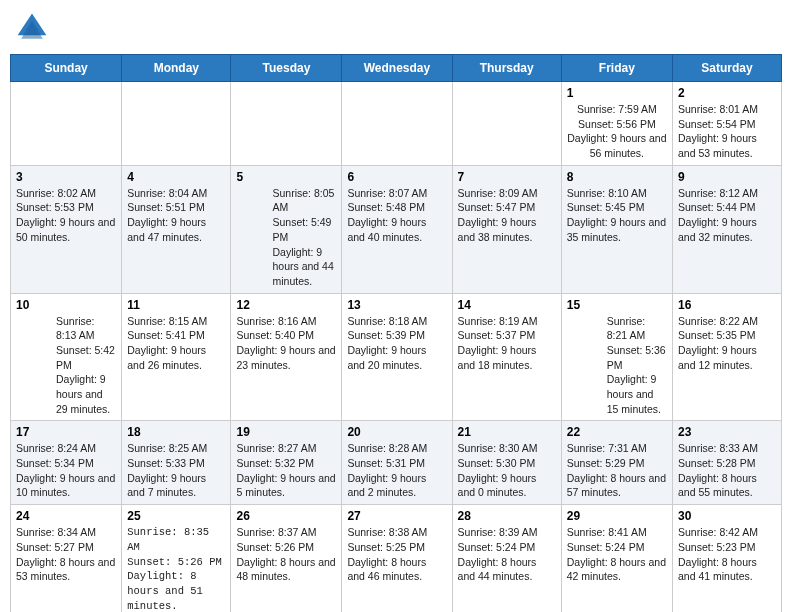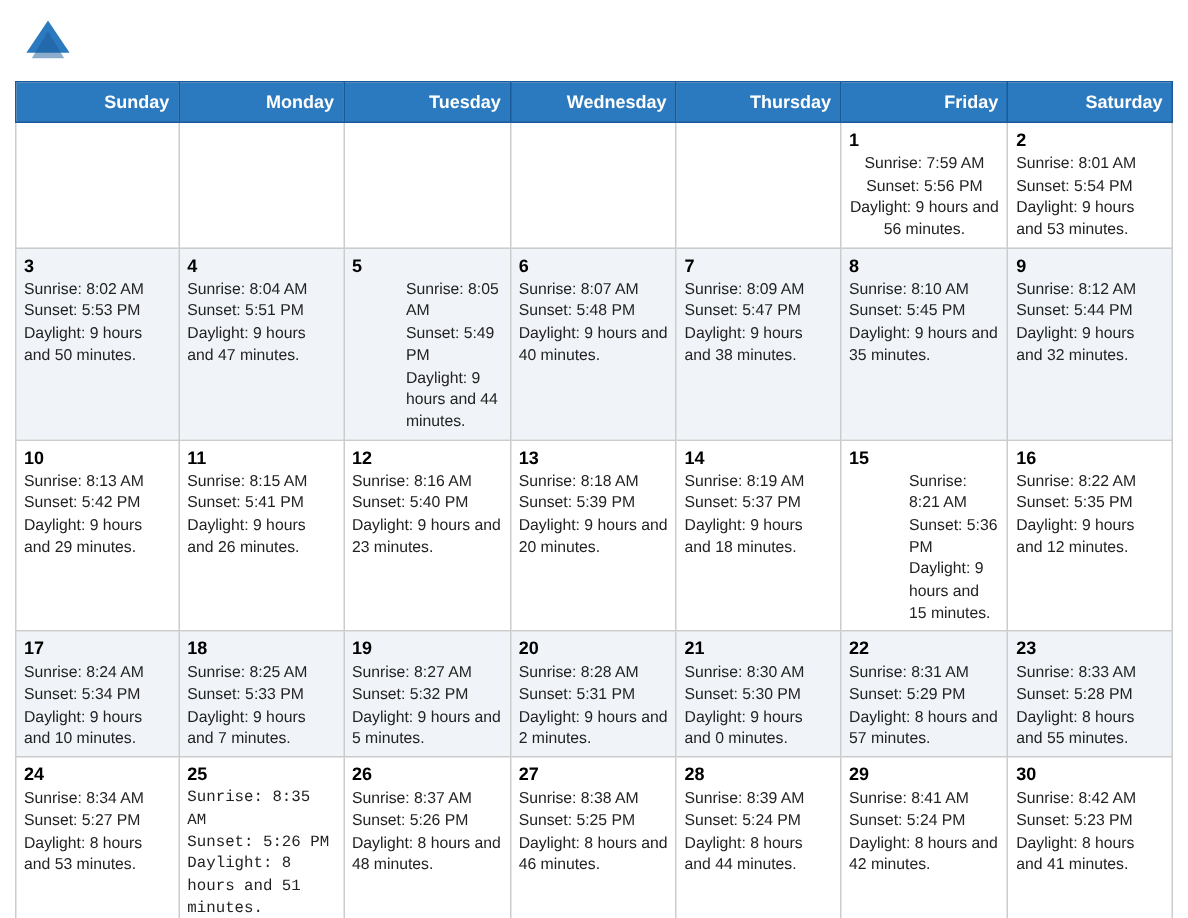--- a/index.html
+++ b/index.html
@@ -49,21 +49,21 @@
       color: #555;
     }
     .calendar {
       width: 100%;
       border-collapse: collapse;
       font-size: 11px;
     }
     .calendar th {
       background: #2b7abf;
       color: #fff;
-      text-align: right;
+      text-align: center;
       padding: 6px 6px;
       font-size: 12px;
       font-weight: bold;
       border: 1px solid #1a5a9a;
     }
     .calendar td {
       vertical-align: top;
       border: 1px solid #ccc;
       padding: 4px 5px;
       width: 113px;
@@ -186,21 +186,21 @@
         <td>
           <span class="day-num">9</span>
           <div class="day-info" style="white-space: pre-line;">Sunrise: 8:12 AM
 Sunset: 5:44 PM
 Daylight: 9 hours and 32 minutes.</div>
         </td>
       </tr>
       <tr class="row-odd">
         <td>
           <span class="day-num">10</span>
-          <div class="day-info" style="white-space: pre-line;">Sunrise: 8:13 AM
+          <div class="day-info" style="white-space: pre-line; margin-left: 40px;">Sunrise: 8:13 AM
 Sunset: 5:42 PM
 Daylight: 9 hours and 29 minutes.</div>
         </td>
         <td>
           <span class="day-num">11</span>
           <div class="day-info" style="white-space: pre-line;">Sunrise: 8:15 AM
 Sunset: 5:41 PM
 Daylight: 9 hours and 26 minutes.</div>
         </td>
         <td>
@@ -260,21 +260,21 @@
 Daylight: 9 hours and 2 minutes.</div>
         </td>
         <td>
           <span class="day-num">21</span>
           <div class="day-info" style="white-space: pre-line;">Sunrise: 8:30 AM
 Sunset: 5:30 PM
 Daylight: 9 hours and 0 minutes.</div>
         </td>
         <td>
           <span class="day-num">22</span>
-          <div class="day-info" style="white-space: pre-line;">Sunrise: 8:31 AM
+          <div class="day-info" style="white-space: pre-line;">Sunrise: 7:31 AM
 Sunset: 5:29 PM
 Daylight: 8 hours and 57 minutes.</div>
         </td>
         <td>
           <span class="day-num">23</span>
           <div class="day-info" style="white-space: pre-line;">Sunrise: 8:33 AM
 Sunset: 5:28 PM
 Daylight: 8 hours and 55 minutes.</div>
         </td>
       </tr>

